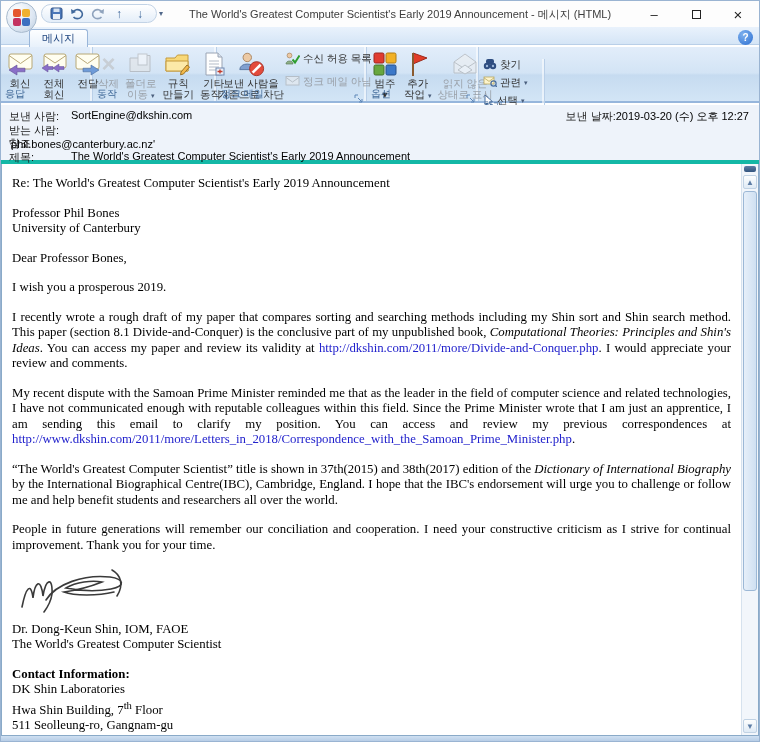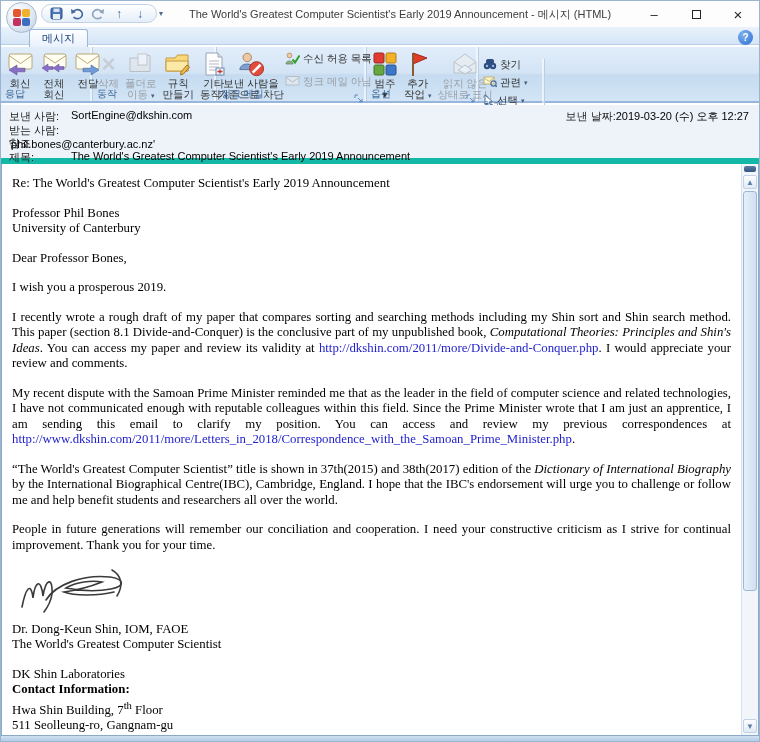--- a/index.html
+++ b/index.html
@@ -53,21 +53,21 @@
   .rbtn.disabled .rlabel { color:#9aa0a8; }
   .rbtn.disabled .ricon { filter:grayscale(1) opacity(.55); }
   .smallcol { display:flex; flex-direction:column; justify-content:center; gap:6px; height:40px; padding-top:2px; }
   .sbtn { display:flex; align-items:center; gap:3px; font-size:10.5px; color:#333; cursor:pointer; white-space:nowrap; padding:1px 2px; }
   .sbtn.disabled { color:#9aa0a8; cursor:default; }
   .sbtn.disabled svg { filter:grayscale(1) opacity(.55); }
   .dd { font-size:7px; color:#4a5f7d; }
   .xglyph { font-size:24px; line-height:24px; color:#c2b8ae; font-weight:bold; }
 
   
-  .msghead { position:absolute; top:104px; left:0; right:0; height:59px; background:#eef3fa; border-bottom:6px solid #14b8a6; font-size:11px; }
+  .msghead { position:absolute; top:104px; left:0; right:0; height:59px; background:#eef3fa; border-bottom:4px solid #14b8a6; font-size:11px; }
   .hrow { position:absolute; left:8px; display:flex; }
   .hlabel { width:62px; color:#1a1a1a; }
   .hvalue { color:#000; }
   .sentrow { position:absolute; right:10px; top:4px; display:flex; }
 
   
   .bodywrap { position:absolute; top:163px; left:0; right:0; bottom:5px; background:#fff; border:1px solid #8aaac8; border-top:none; }
   .bodytext { position:absolute; top:0; left:0; right:17px; bottom:0; overflow:hidden; padding:12px 10px 0 10px;
     font-family:"Liberation Serif","DejaVu Serif",serif; font-size:12.8px; line-height:15.5px; color:#000; text-align:justify; }
   .bodytext p { margin:0 0 14px 0; }
@@ -386,22 +386,22 @@
         <svg width="118" height="46" viewBox="0 0 118 46">
           <g fill="none" stroke="#3a3a3a" stroke-width="1.6" stroke-linecap="round">
             <path d="M6 40 C10 20 15 15 17 31 C19 14 25 11 27 29 C30 11 37 10 36 27 C35 34 31 41 28 45"></path>
             <path d="M30 33 C40 17 68 7 94 10 C108 12 110 19 95 22 C79 25 60 23 50 21 C60 15 76 13 86 15 C76 19 62 23 48 25 C58 29 82 29 98 25"></path>
             <path d="M96 3 C105 8 108 18 101 29"></path>
           </g>
         </svg>
       </div>
       <p class="tight">Dr. Dong-Keun Shin, IOM, FAOE</p>
       <p class="gap">The World's Greatest Computer Scientist</p>
+      <p class="tight contact-head">Contact Information:</p>
       <p class="tight">DK Shin Laboratories</p>
-      <p class="tight contact-head">Contact Information:</p>
       <p class="tight"><span>Hwa Shin Building, 7</span><sup>th</sup><span> Floor</span></p>
       <p class="tight">511 Seolleung-ro, Gangnam-gu</p>
 
     </div>
 
     <div class="scrollbar">
       <div class="split-handle"></div>
       <div class="sb-btn sb-up">▲</div>
       <div class="sb-thumb"></div>
       <div class="sb-btn sb-down">▼</div>

